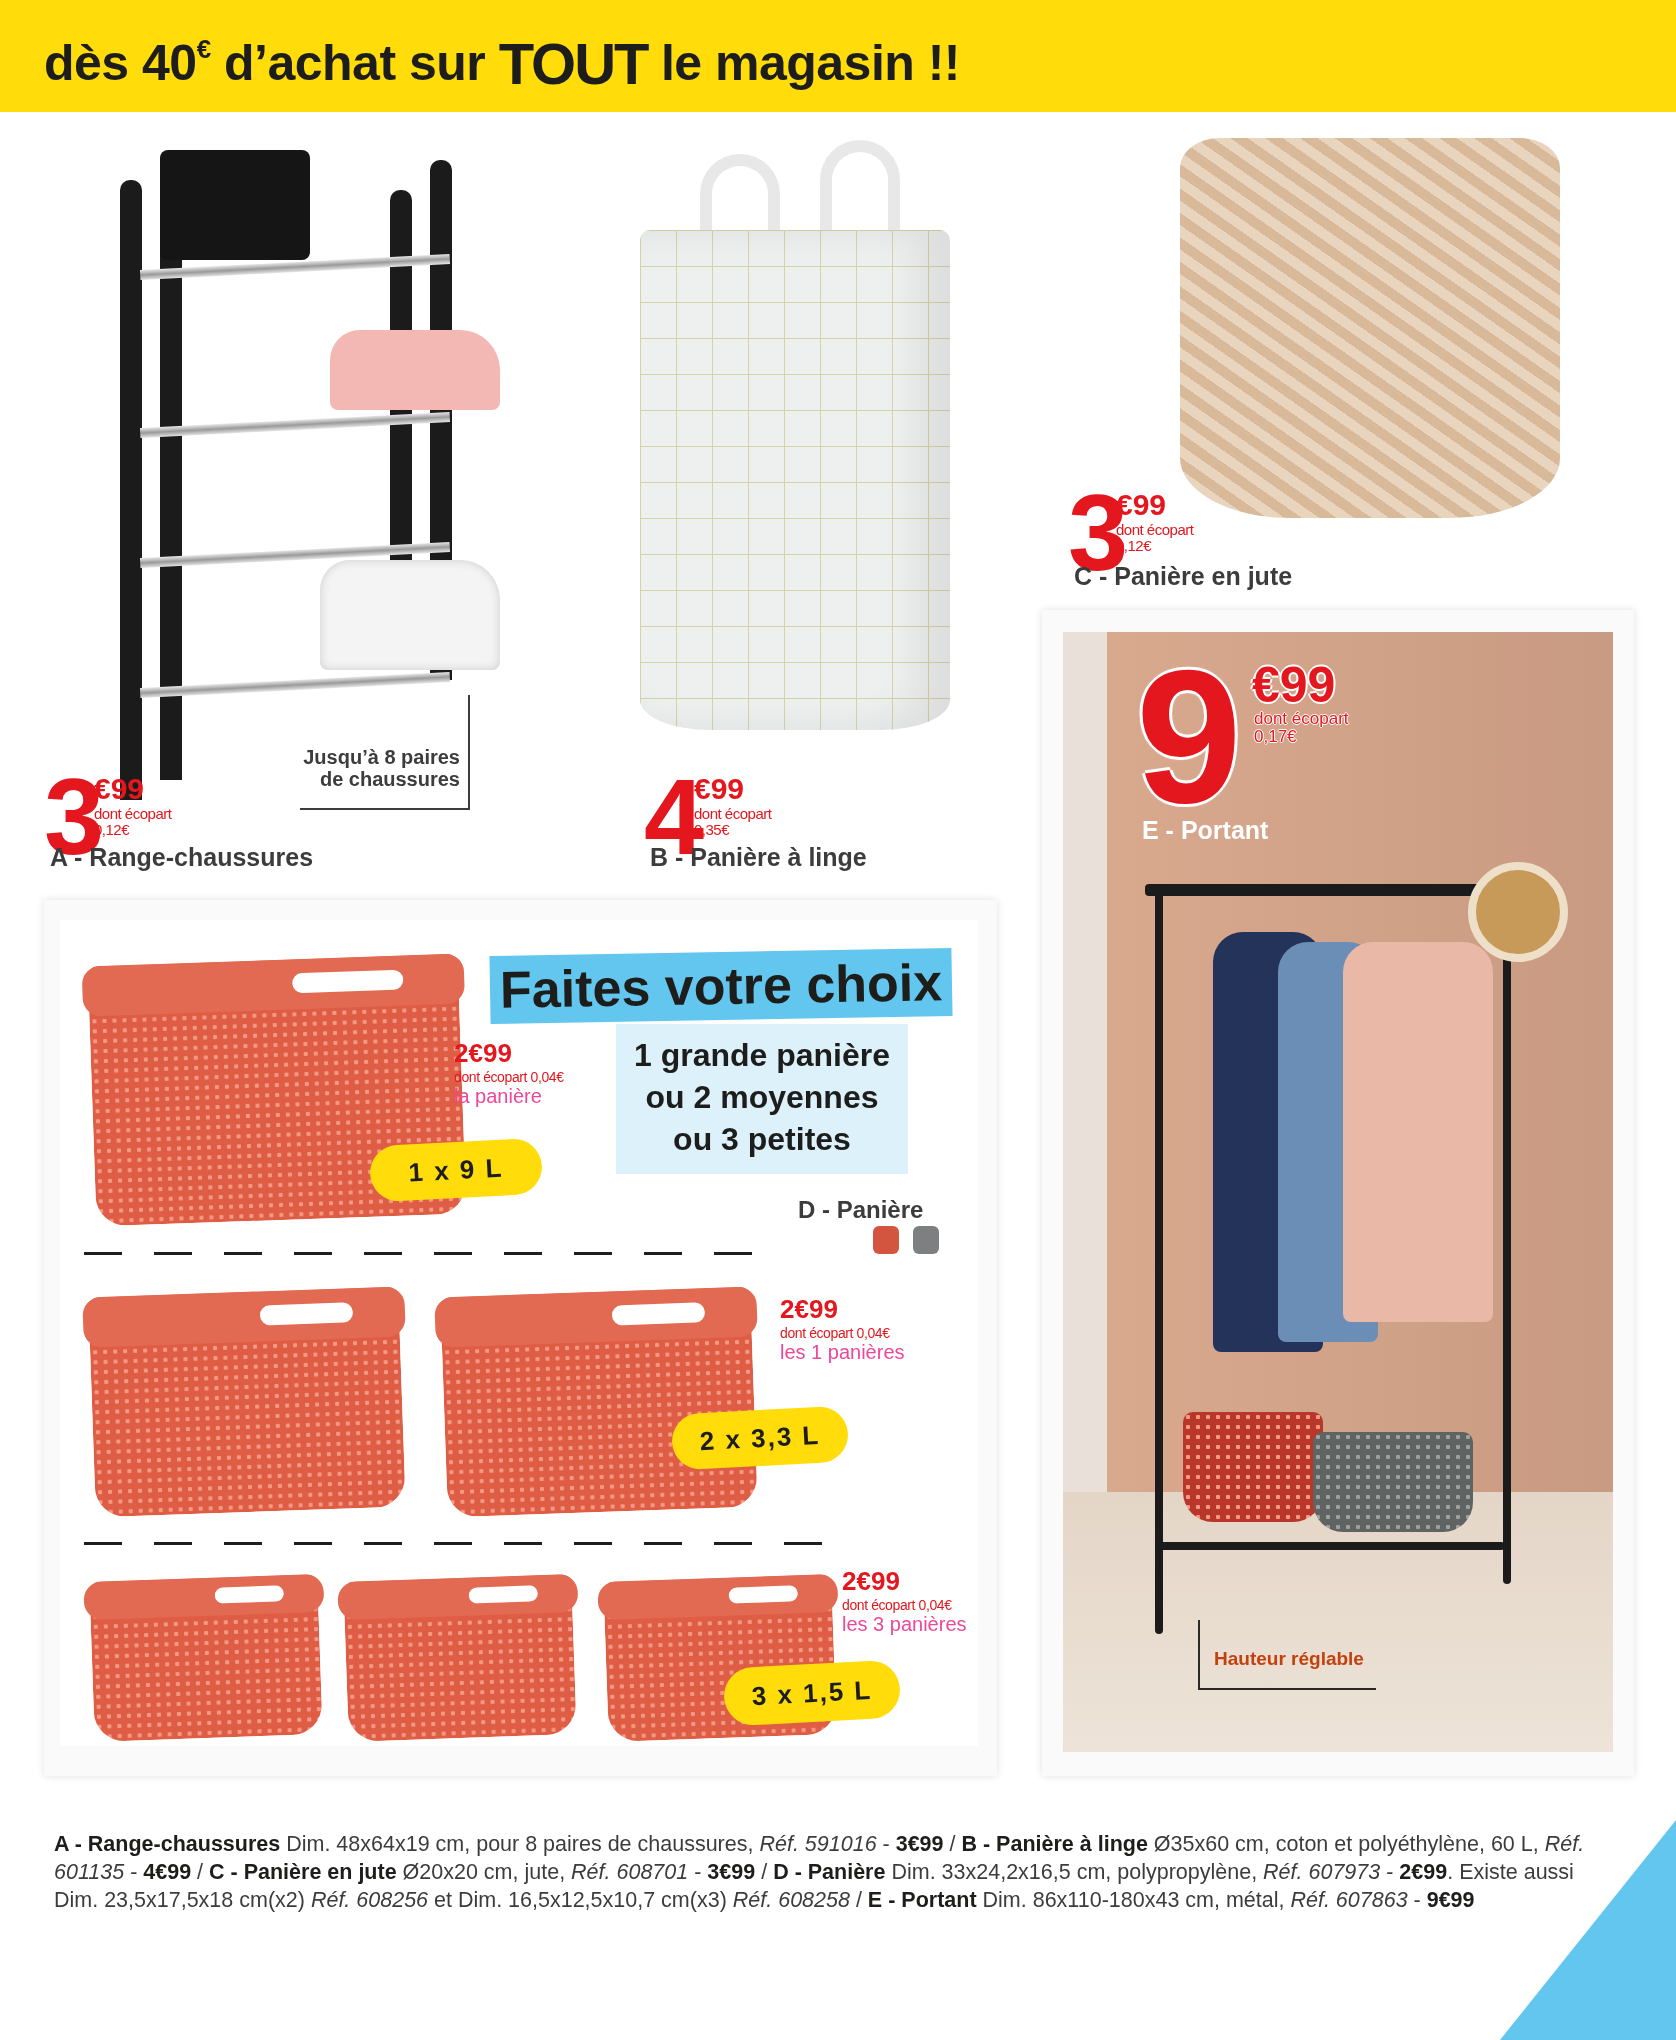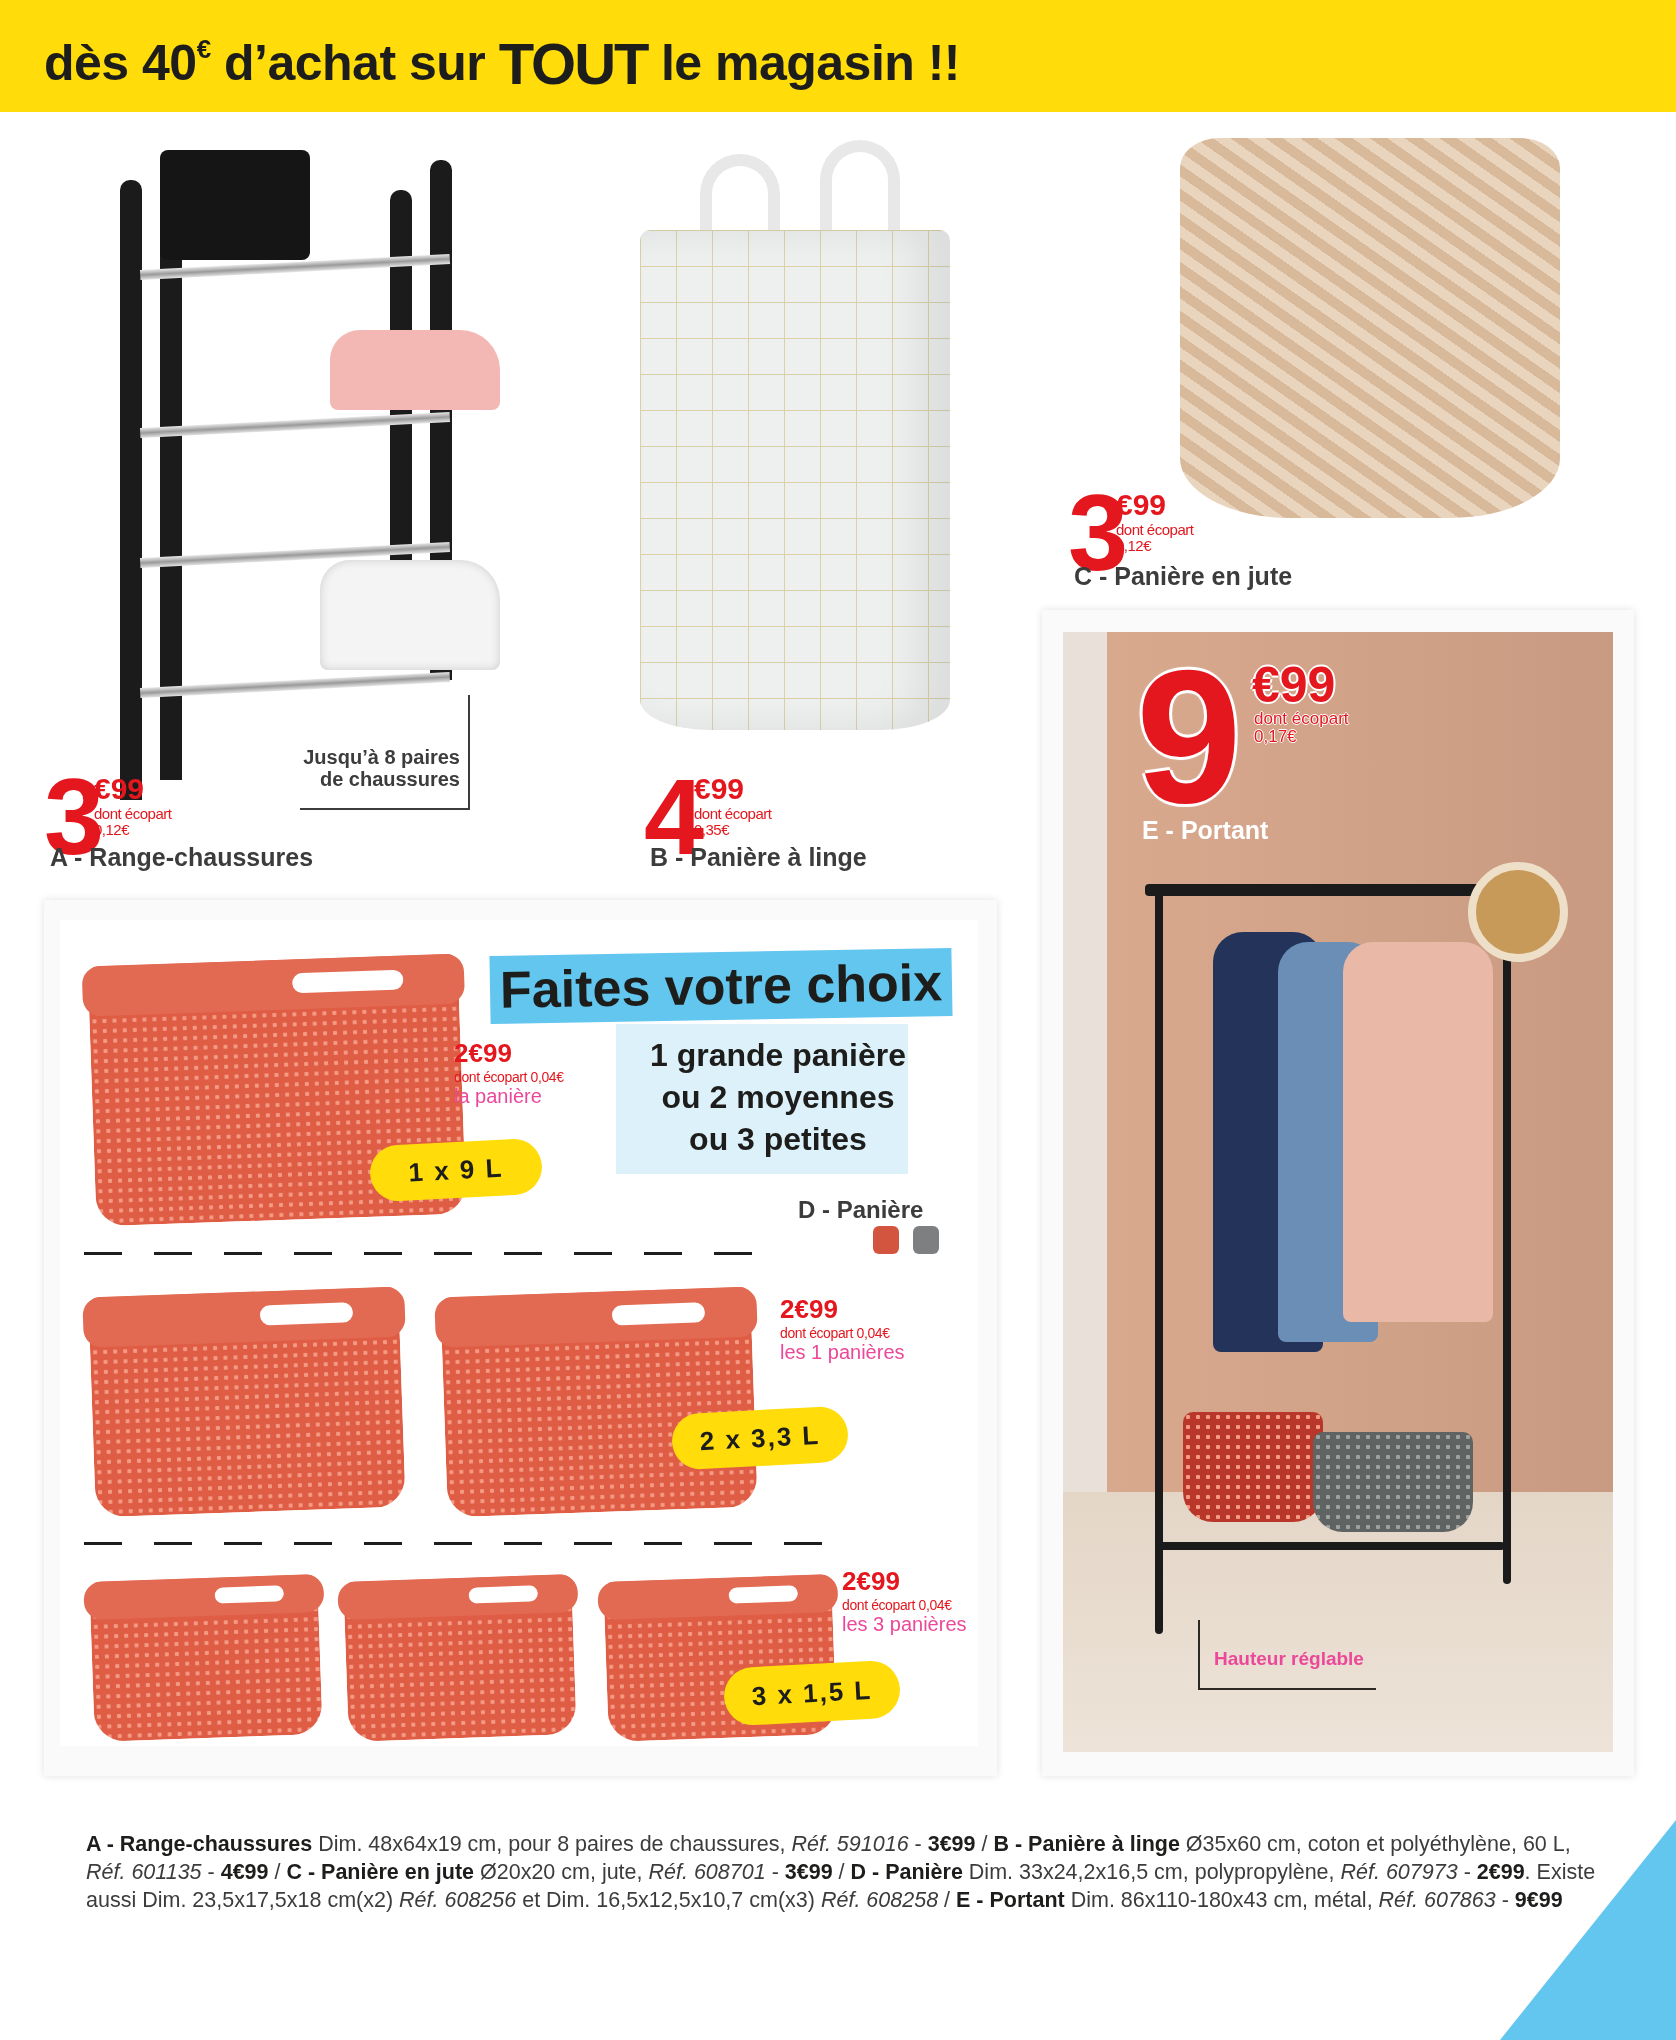--- a/index.html
+++ b/index.html
@@ -4,21 +4,21 @@
 <style>
   * { box-sizing: border-box; margin: 0; padding: 0; }
   html, body { width: 1676px; height: 2040px; background: #ffffff; overflow: hidden; }
   body { position: relative; font-family: "Liberation Sans", "DejaVu Sans", sans-serif; color: #3c3c3c; }
 
   .banner { position: absolute; left: 0; top: 0; width: 1676px; height: 112px; background: #ffdc0a; }
   .banner-text { position: absolute; left: 44px; top: 30px; font-weight: bold; font-size: 50px; color: #1d1d1b; letter-spacing: -0.5px; white-space: nowrap; }
   .banner-text sup { font-size: 26px; vertical-align: 22px; }
   .banner-text .big { font-size: 58px; letter-spacing: -2px; vertical-align: -4px; }
 
-  .abs { position: absolute; padding-left: 32px; }
+  .abs { position: absolute; }
 
   
   .shoe-rack { left: 120px; top: 140px; width: 420px; height: 650px; }
   .rack-post { position: absolute; width: 22px; background: #1b1b1b; border-radius: 10px 10px 0 0; }
   .rack-bar { position: absolute; height: 10px; background: linear-gradient(#e8e8e8, #9a9a9a, #e5e5e5); }
   .shoe { position: absolute; border-radius: 30px 40px 8px 8px; }
 
   .laundry { left: 640px; top: 140px; width: 310px; height: 610px; }
   .laundry-body { position: absolute; left: 0; top: 90px; width: 310px; height: 500px; background: #eef0ef;
     background-image: linear-gradient(#d9d2a8 1px, transparent 1px), linear-gradient(90deg, #d9d2a8 1px, transparent 1px);
@@ -62,21 +62,21 @@
   .e-card { left: 1042px; top: 610px; width: 592px; height: 1166px; background: #fafafa; box-shadow: 0 0 8px rgba(0,0,0,0.12); }
   .e-photo { left: 1063px; top: 632px; width: 550px; height: 1120px; background: linear-gradient(90deg, #e9e1d9 0 8%, #d9a98e 8%, #cfa186 60%, #c99a82 100%); overflow: hidden; }
   .e-floor { position: absolute; left: 0; bottom: 0; width: 100%; height: 260px; background: linear-gradient(#e4d6c7, #ede3d8); }
   .e-rack-bar { position: absolute; background: #1b1b1b; border-radius: 4px; }
   .coat { position: absolute; border-radius: 30px 30px 8px 8px; }
   .e-price { position: absolute; color: #e4171e; font-weight: bold; }
   .e-price .int { position: absolute; left: 0; top: 0; font-size: 190px; line-height: 0.8; letter-spacing: -6px; text-shadow: 0 0 4px #fff, 3px 0 0 #fff, -3px 0 0 #fff, 0 3px 0 #fff, 0 -3px 0 #fff; }
   .e-price .cents { position: absolute; font-size: 50px; line-height: 1; text-shadow: 2px 0 0 #fff, -2px 0 0 #fff, 0 2px 0 #fff, 0 -2px 0 #fff; }
   .e-price .eco { position: absolute; font-size: 17px; font-weight: normal; line-height: 1.05; white-space: nowrap; text-shadow: 1px 0 0 #fff, -1px 0 0 #fff, 0 1px 0 #fff, 0 -1px 0 #fff; }
   .e-label { position: absolute; color: #ffffff; font-weight: bold; font-size: 25px; white-space: nowrap; }
-  .e-callout { position: absolute; font-weight: bold; font-size: 19px; color: #ec4899; white-space: nowrap; }
+  .e-callout { position: absolute; font-weight: bold; font-size: 19px; color: #c2410c; white-space: nowrap; }
   .e-callout-line { position: absolute; border-left: 2px solid #2d2a26; border-bottom: 2px solid #2d2a26; }
 
   
   .desc { left: 54px; top: 1830px; width: 1560px; font-size: 21.5px; line-height: 28px; color: #3c3c3c; }
   .desc b { color: #1d1d1b; }
   .page-tri { position: absolute; left: 1500px; top: 1820px; width: 176px; height: 220px; background: #62c6ef; clip-path: polygon(100% 0, 100% 100%, 0 100%); }
   .page-num { position: absolute; left: 1598px; top: 1858px; font-size: 22px; color: #ffffff; }
 </style>
 </head>
 <body>

